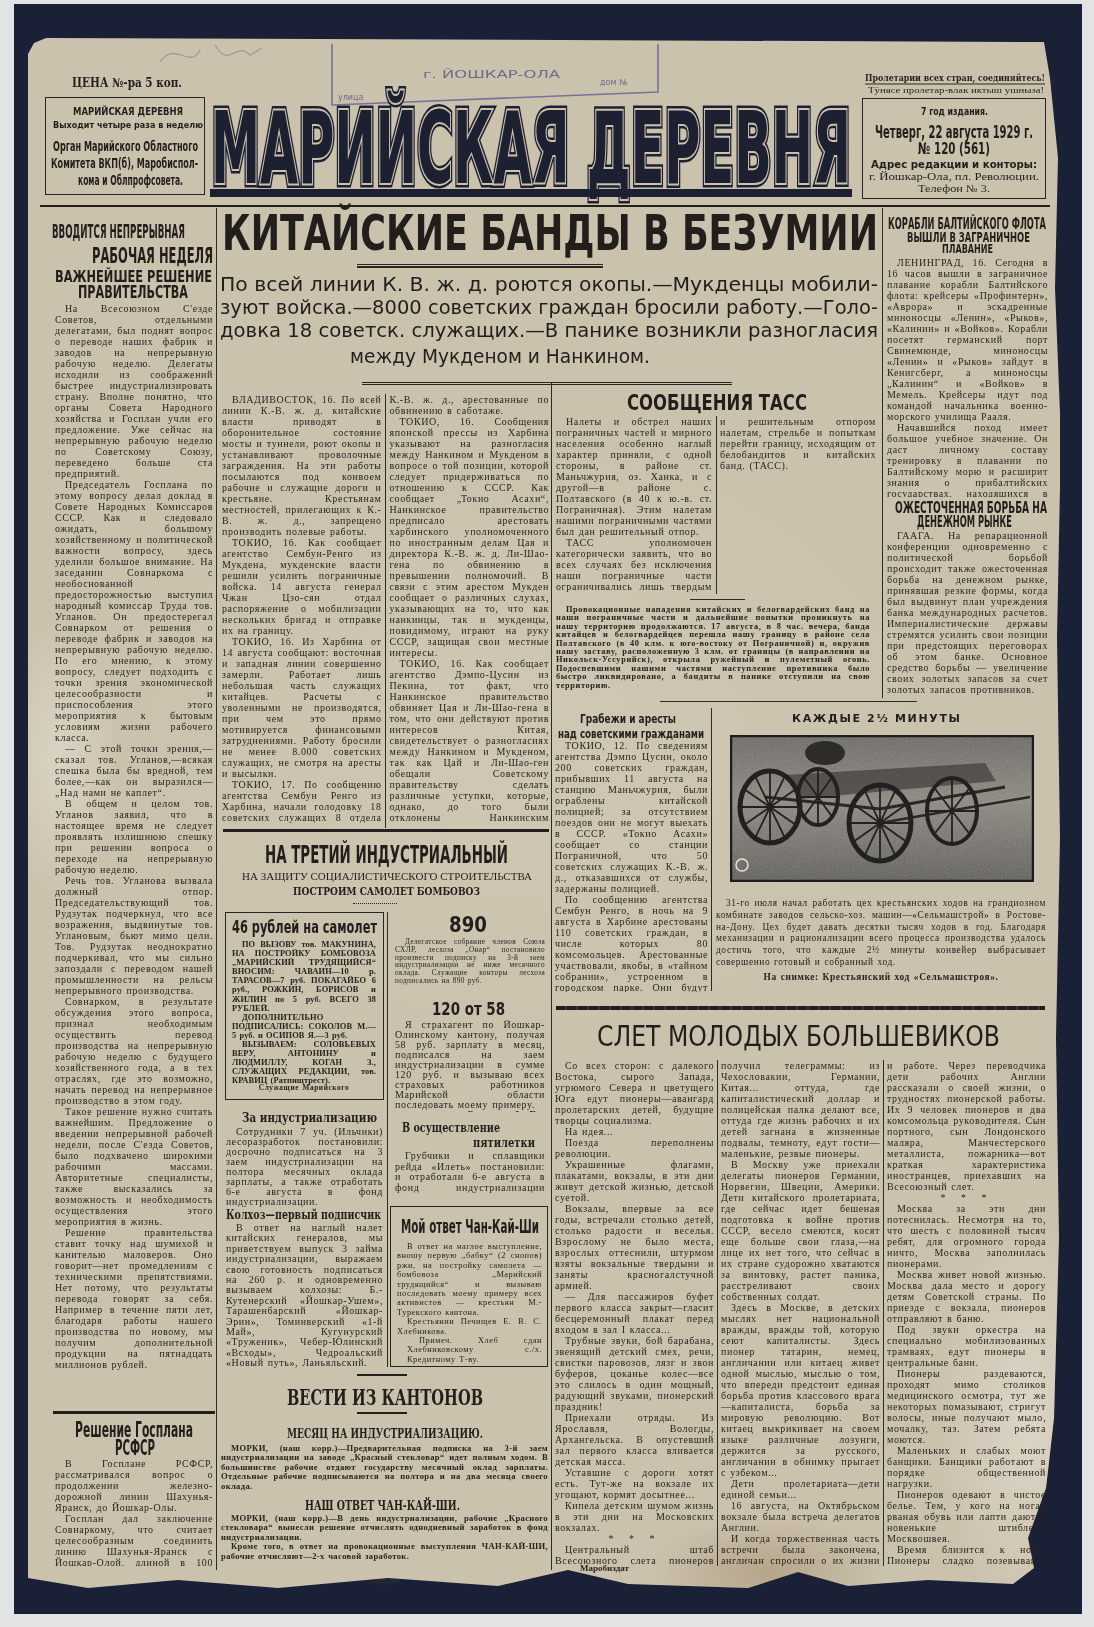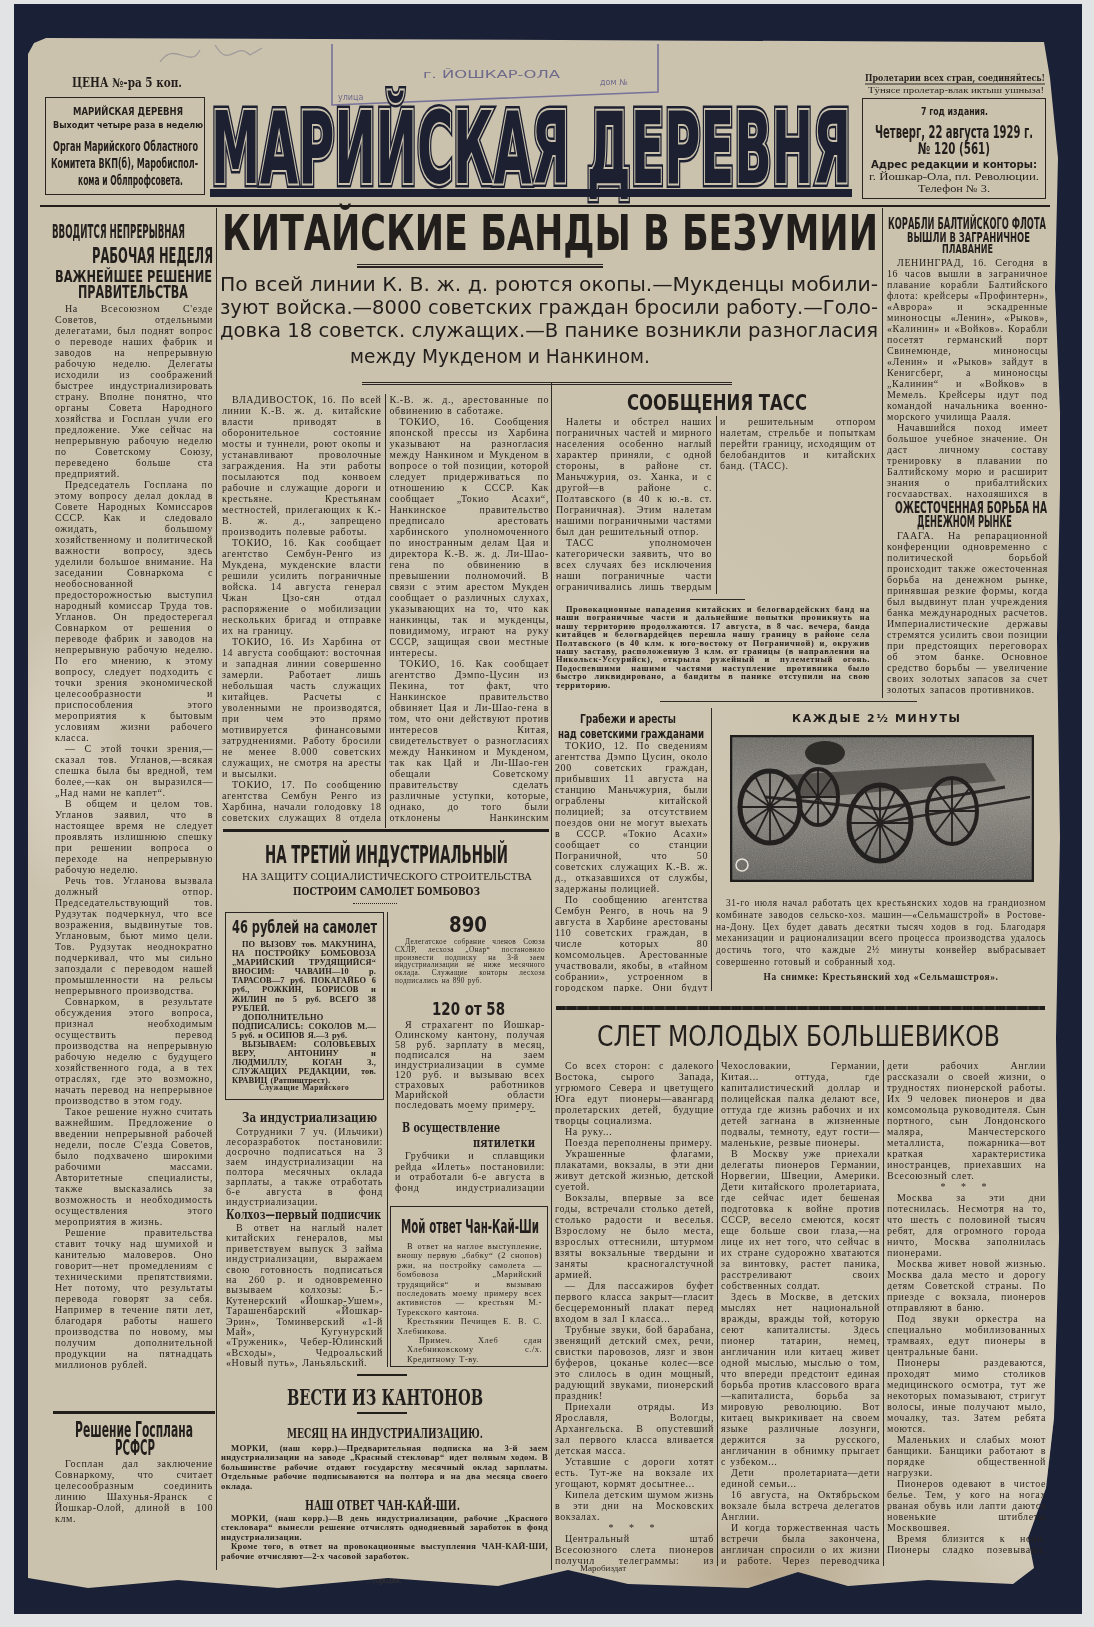--- a/index.html
+++ b/index.html
@@ -103,20 +103,21 @@
     <p>Совнарком, в результате обсуждения этого вопроса, признал необходимым осуществить перевод производства на непрерывную рабочую неделю с будущего хозяйственного года, а в тех отраслях, где это возможно, начать перевод на непрерывное производство в этом году.</p>
     <p>Такое решение нужно считать важнейшим. Предложение о введении непрерывной рабочей недели, после С'езда Советов, было подхвачено широкими рабочими массами. Авторитетные специалисты, также высказались за возможность и необходимость осуществления этого мероприятия в жизнь.</p>
     <p>Решение правительства ставит точку над шумихой и канителью маловеров. Оно говорит—нет промедлениям с техническими препятствиями. Нет потому, что результаты перевода говорят за себя. Например в течение пяти лет, благодаря работы нашего производства по новому, мы получим дополнительной продукции на пятнадцать миллионов рублей.</p>
   </div>
 <div class="b" style="left:53px;top:1411px;width:162px;height:3px;background:#221e1c"></div>
 <svg class="h" style="left:53px;top:1418px" width="162" height="40">
   <text x="22" y="19" class="hs" font-size="20.5" textLength="118" lengthAdjust="spacingAndGlyphs">Решение Госплана</text>
   <text x="62" y="37" class="hs" font-size="20.5" textLength="40" lengthAdjust="spacingAndGlyphs">РСФСР</text>
 </svg>
 <div class="t" style="left:55px;top:1458px;width:158px;height:108px">
+    <p>В Госплане РСФСР, рассматривался вопрос о продолжении железно-дорожной линии Шахунья-Яранск, до Йошкар-Олы.</p>
     <p>Госплан дал заключение Совнаркому, что считает целесообразным соединить линию Шахунья-Яранск с Йошкар-Олой, длиной в 100 клм.</p>
   </div>
 <div class="vr" style="left:216px;top:208px;height:1362px"></div>
 
 <svg class="h" style="left:220px;top:208px" width="660" height="46">
   <text x="2" y="42" class="hs" font-size="49" textLength="656" lengthAdjust="spacingAndGlyphs">КИТАЙСКИЕ БАНДЫ В БЕЗУМИИ</text>
 </svg>
 <div class="b" style="left:357px;top:264px;width:246px;height:4px;border-top:1px solid #2a2522;border-bottom:2px solid #2a2522"></div>
 <svg class="h" style="left:220px;top:272px" width="660" height="100">
   <text x="0" y="19" class="hn" font-size="20" textLength="658" lengthAdjust="spacingAndGlyphs">По всей линии К. В. ж. д. роются окопы.—Мукденцы мобили-</text>
@@ -220,22 +221,22 @@
   <p>31-го июля начал работать цех крестьянских ходов на грандиозном комбинате заводов сельско-хоз. машин—«Сельмашстрой» в Ростове-на-Дону. Цех будет давать десятки тысяч ходов в год. Благодаря механизации и рационализации всего процесса производства удалось достичь того, что каждые 2½ минуты конвейер выбрасывает совершенно готовый и собранный ход.</p>
   <p style="text-align:center;text-indent:0;font-weight:bold;margin-top:3px">На снимке: Крестьянский ход «Сельмашстроя».</p>
 </div>
 
 <div class="b" style="left:556px;top:1006px;width:489px;height:4px;background:repeating-linear-gradient(90deg,#221e1c 0 9px,#3b3631 9px 11px)"></div>
 <svg class="h" style="left:552px;top:1016px" width="496" height="34">
   <text x="45" y="30" class="hn" font-size="29" textLength="403" lengthAdjust="spacingAndGlyphs">СЛЕТ МОЛОДЫХ БОЛЬШЕВИКОВ</text>
 </svg>
 <div class="t c3" style="left:555px;top:1060px;width:491px;height:506px">
     <p>Со всех сторон: с далекого Востока, сырого Запада, угрюмого Севера и цветущего Юга едут пионеры—авангард пролетарских детей, будущие творцы социализма.</p>
-    <p>На руку...</p>
-    <p>Поезда переполнены примеру.</p>
+    <p>На идея...</p>
+    <p>Поезда переполнены революции.</p>
     <p>Украшенные флагами, плакатами, вокзалы, в эти дни живут детской жизнью, детской суетой.</p>
     <p>Вокзалы, впервые за все годы, встречали столько детей, столько радости и веселья. Взрослому не было места, взрослых оттеснили, штурмом взяты вокзальные твердыни и заняты красногалстучной армией.</p>
     <p>— Для пассажиров буфет первого класса закрыт—гласит бесцеремонный плакат перед входом в зал I класса...</p>
     <p>Трубные звуки, бой барабана, звенящий детский смех, речи, свистки паровозов, лязг и звон буферов, цоканье колес—все это слилось в один мощный, радующий звуками, пионерский праздник!</p>
     <p>Приехали отряды. Из Ярославля, Вологды, Архангельска. В опустевший зал первого класса вливается детская масса.</p>
     <p>Уставшие с дороги хотят есть. Тут-же на вокзале их угощают, кормят досытнее...</p>
     <p>Кипела детским шумом жизнь в эти дни на Московских вокзалах.</p>
     <p class="sep">* * *</p>
     <p>Центральный штаб Всесоюзного слета пионеров получил телеграммы: из Чехословакии, Германии, Китая... оттуда, где капиталистический доллар и полицейская палка делают все, оттуда где жизнь рабочих и их детей загнана в жизненные подвалы, темноту, едут гости—маленькие, резвые пионеры.</p>
     <p>В Москву уже приехали делегаты пионеров Германии, Норвегии, Швеции, Америки. Дети китайского пролетариата, где сейчас идет бешеная подготовка к войне против СССР, весело смеются, косят еще больше свои глаза,—на лице их нет того, что сейчас в их стране судорожно хватаются за винтовку, растет паника, расстреливают своих собственных солдат.</p>
@@ -335,14 +336,14 @@
     <p>МОРКИ, (наш корр.)—Предварительная подписка на 3-й заем индустриализации на заводе „Красный стекловар“ идет полным ходом. В большинстве рабочие отдают государству месячный оклад зарплаты. Отдельные рабочие подписываются на полтора и на два месяца своего оклада.</p>
   </div>
 <svg class="h" style="left:222px;top:1494px" width="328" height="18">
   <text x="83" y="16" class="hsr" font-size="13" textLength="155" lengthAdjust="spacingAndGlyphs">НАШ ОТВЕТ ЧАН-КАЙ-ШИ.</text>
 </svg>
 <div class="t" style="left:221px;top:1514px;width:327px;height:50px;font-size:8.6px;line-height:9.4px;letter-spacing:.35px;font-weight:bold">
     <p>МОРКИ, (наш корр.)—В день индустриализации, рабочие „Красного стекловара“ вынесли решение отчислять однодневный заработок в фонд индустриализации.</p>
     <p>Кроме того, в ответ на провокационные выступления ЧАН-КАЙ-ШИ, рабочие отчисляют—2-х часовой заработок.</p>
   </div>
 
-<div class="b" style="left:580px;top:1563px;font-size:9px;font-weight:normal;color:#2a2522;font-family:'Liberation Serif',serif">Маробиздат</div>
+<div class="b" style="left:580px;top:1563px;font-size:9px;font-weight:bold;color:#2a2522;font-family:'Liberation Serif',serif">Маробиздат</div>
 <div class="b" style="left:367px;top:1576px;font-size:8px;color:#3a3530;font-family:'Liberation Serif',serif">...городка.</div>
 
 </body></html>

